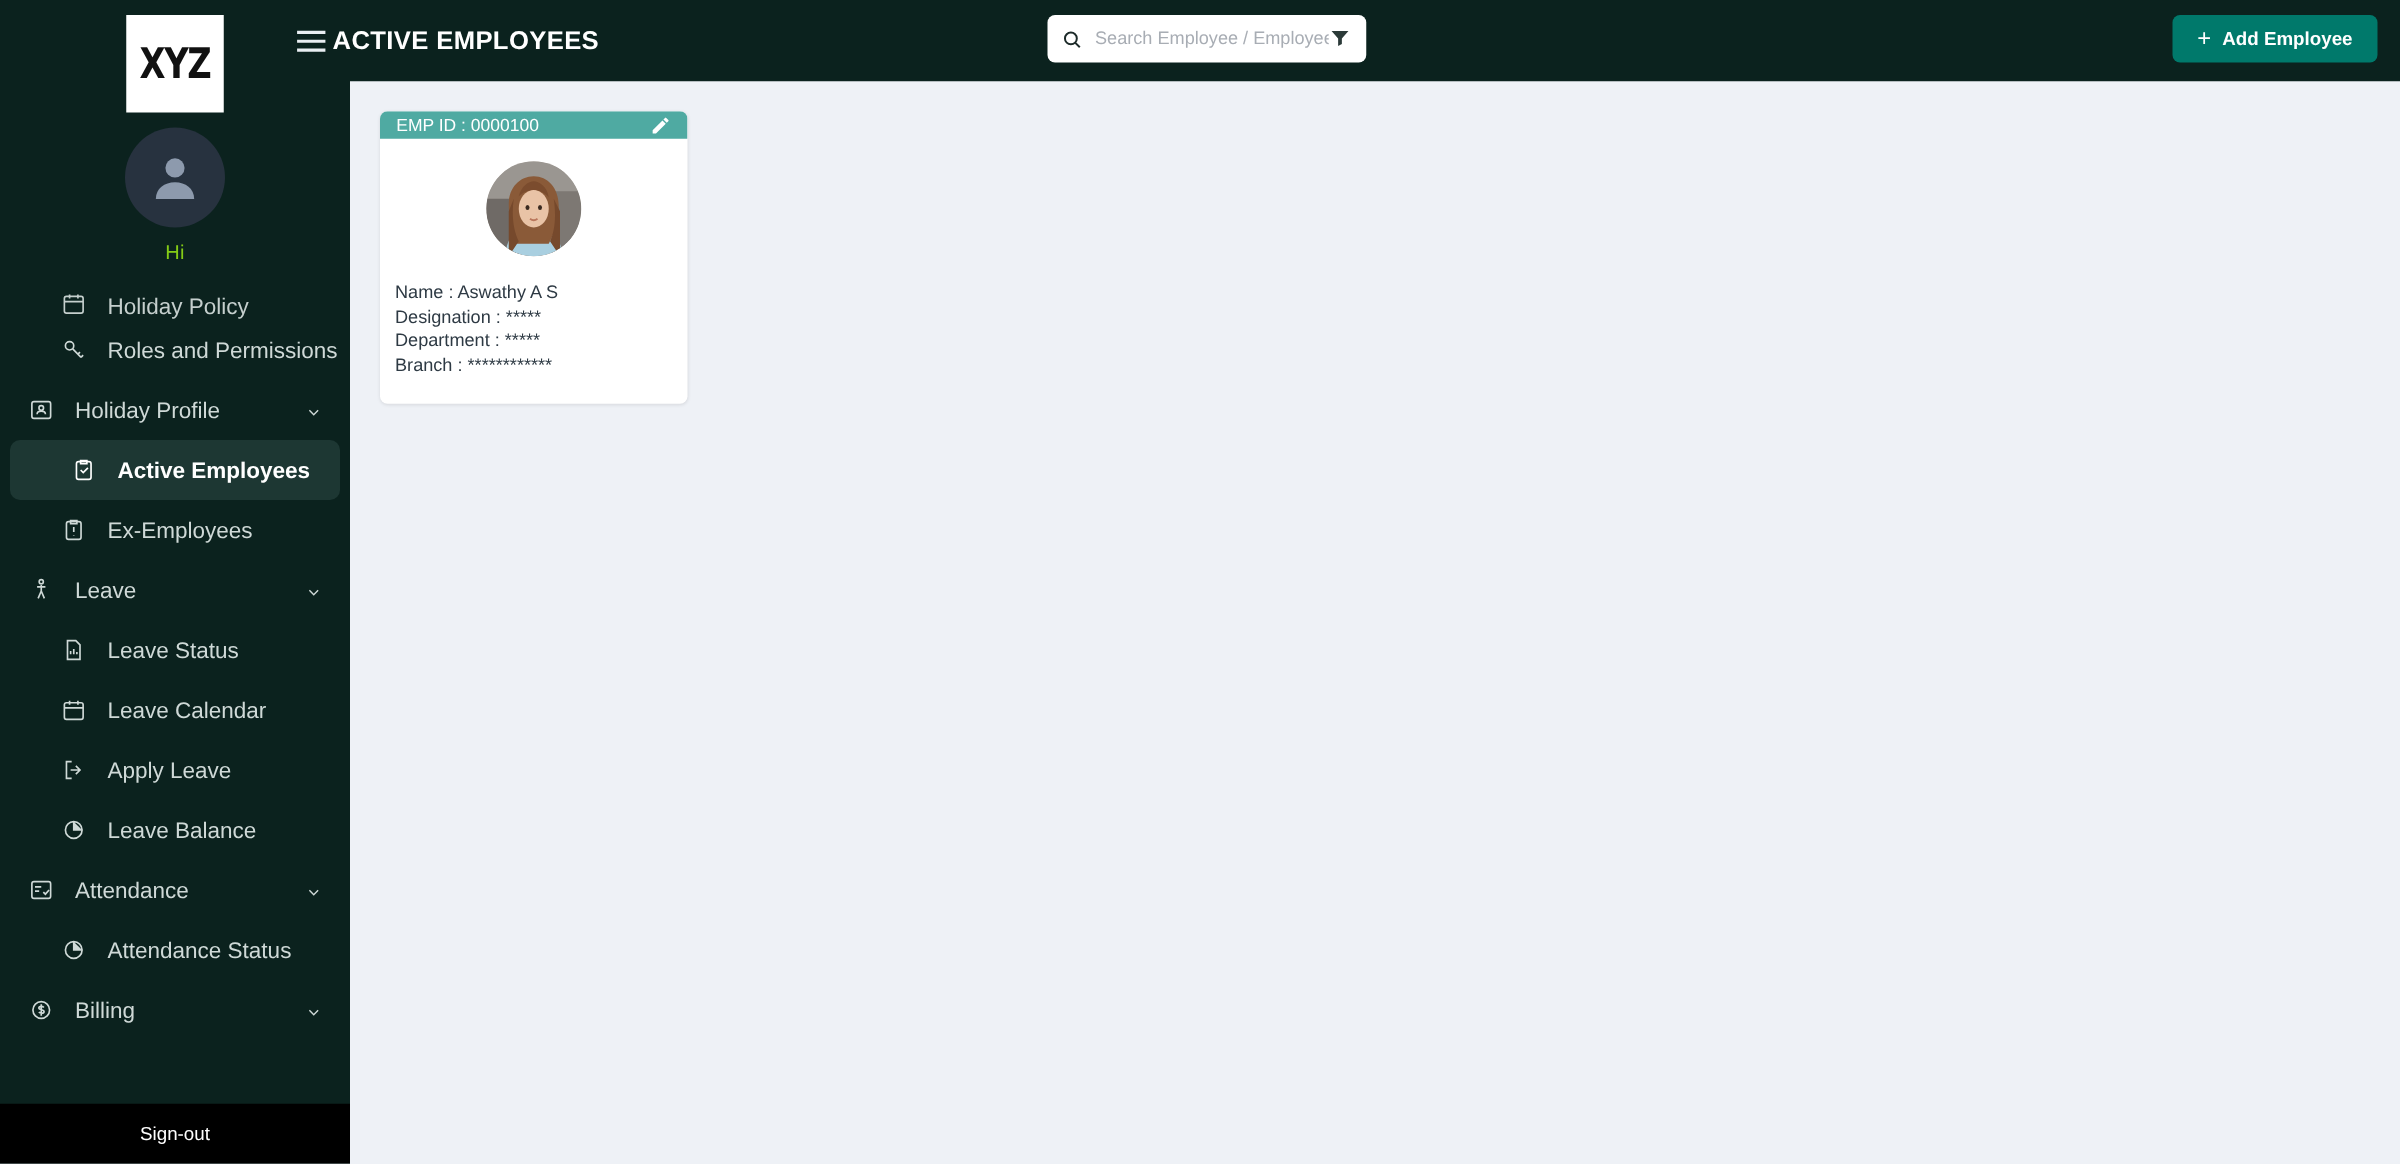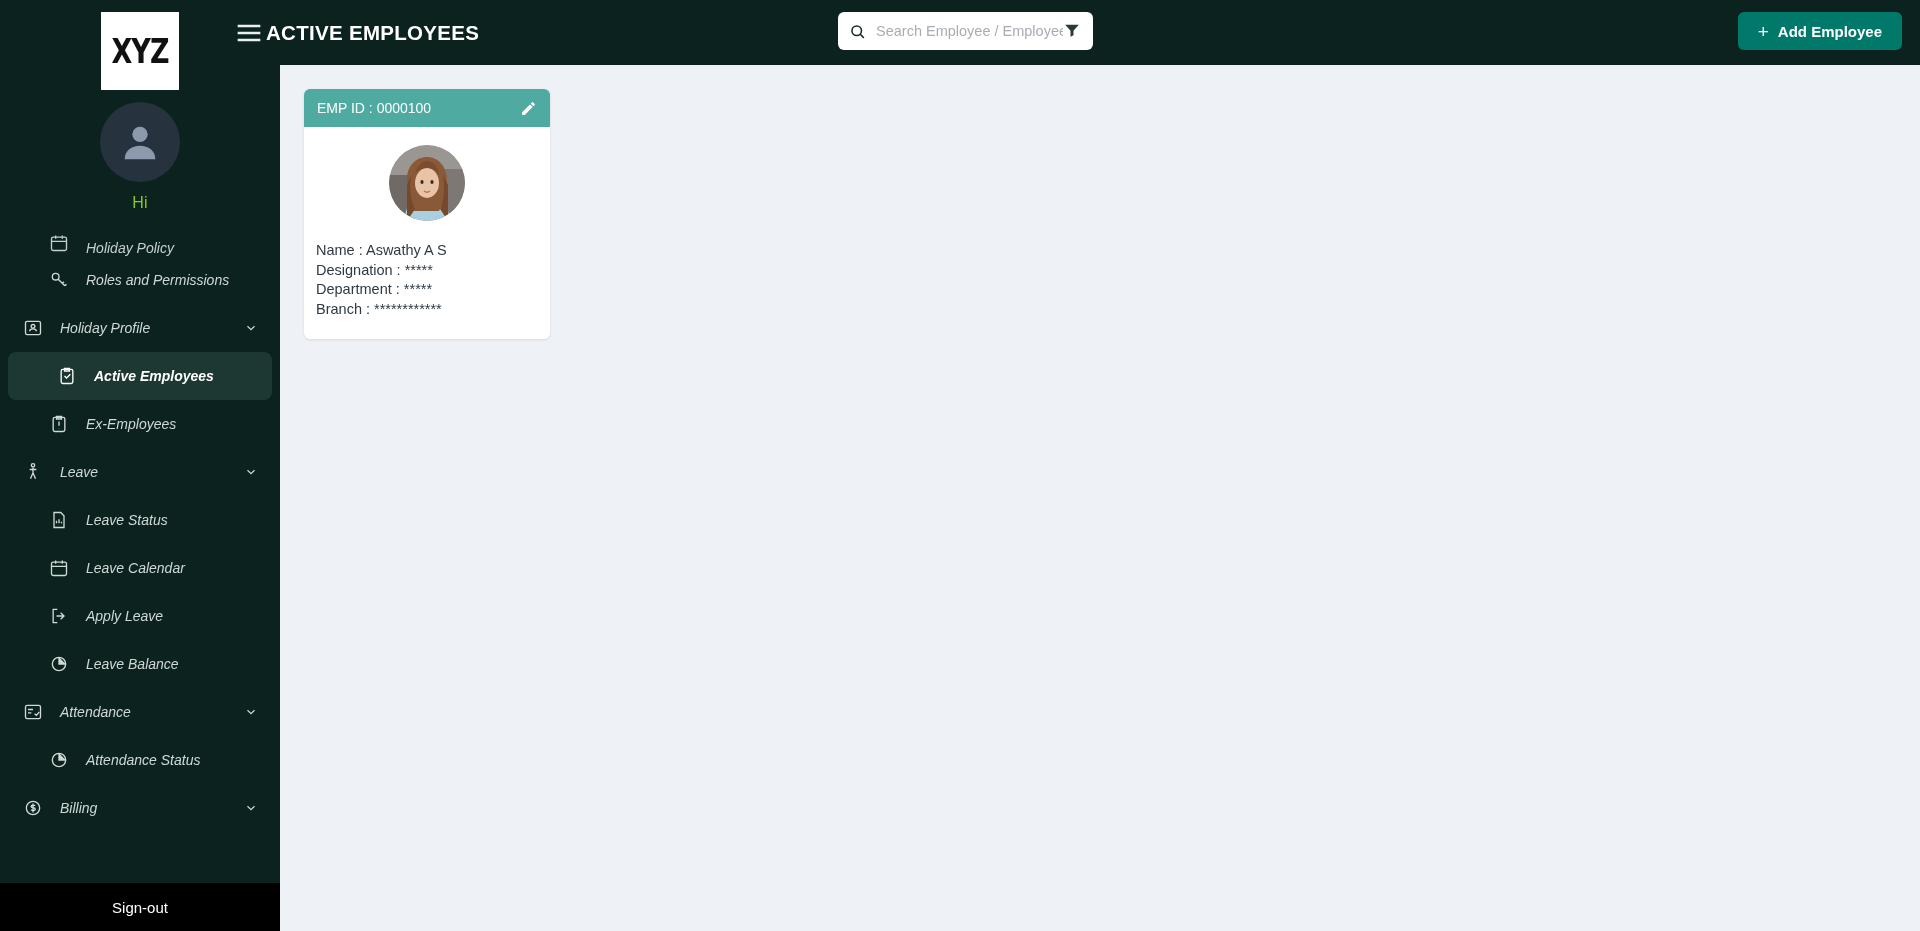--- a/index.html
+++ b/index.html
@@ -43,25 +43,24 @@
   .avatar-circle svg { width: 46px; height: 46px; }
   .hi-text {
     text-align: center; color: #84cc16; font-size: 16px;
     margin-top: 12px; letter-spacing: .2px;
   }
   .nav { margin-top: 14px; }
   .nav-item {
     display: flex; align-items: center;
     height: 48px;
     color: #cfd9d7;
-    font-size: 14px;
+    font-size: 18px;
     cursor: pointer;
     position: relative;
     white-space: nowrap;
-    font-style: italic;
   }
   .nav-item .ic {
     width: 26px; height: 26px;
     display: flex; align-items: center; justify-content: center;
     flex: 0 0 26px;
     color: #cfd9d7;
   }
   .nav-item .ic svg { width: 20px; height: 20px; stroke: currentColor; fill: none; stroke-width: 1.6; }
   .nav-item.parent { padding-left: 20px; }
   .nav-item.parent .label { margin-left: 14px; }
@@ -150,21 +149,21 @@
     height: 2px; background: #e8762c;
   }
 
   .content { flex: 1; padding: 24px 0 0 24px; background: #eef1f6; }
   .card {
     width: 246px; background: #ffffff;
     border-radius: 6px; overflow: hidden;
     box-shadow: 0 1px 3px rgba(0,0,0,.10);
   }
   .card-head {
-    background: #4faaa2; height: 38px;
+    background: #4faaa2; height: 22px;
     display: flex; align-items: center; justify-content: space-between;
     padding: 4px 13px; color: #ffffff; font-size: 14px;
   }
   .pencil { width: 17px; height: 17px; cursor: pointer; color:#ffffff; }
   .pencil svg { width: 17px; height: 17px; fill: currentColor; }
   .card-body { padding: 18px 0 20px 0; }
   .photo-wrap { display: flex; justify-content: center; }
   .photo {
     width: 76px; height: 76px; border-radius: 50%;
     overflow: hidden; background: #b9b3ad; position: relative;

